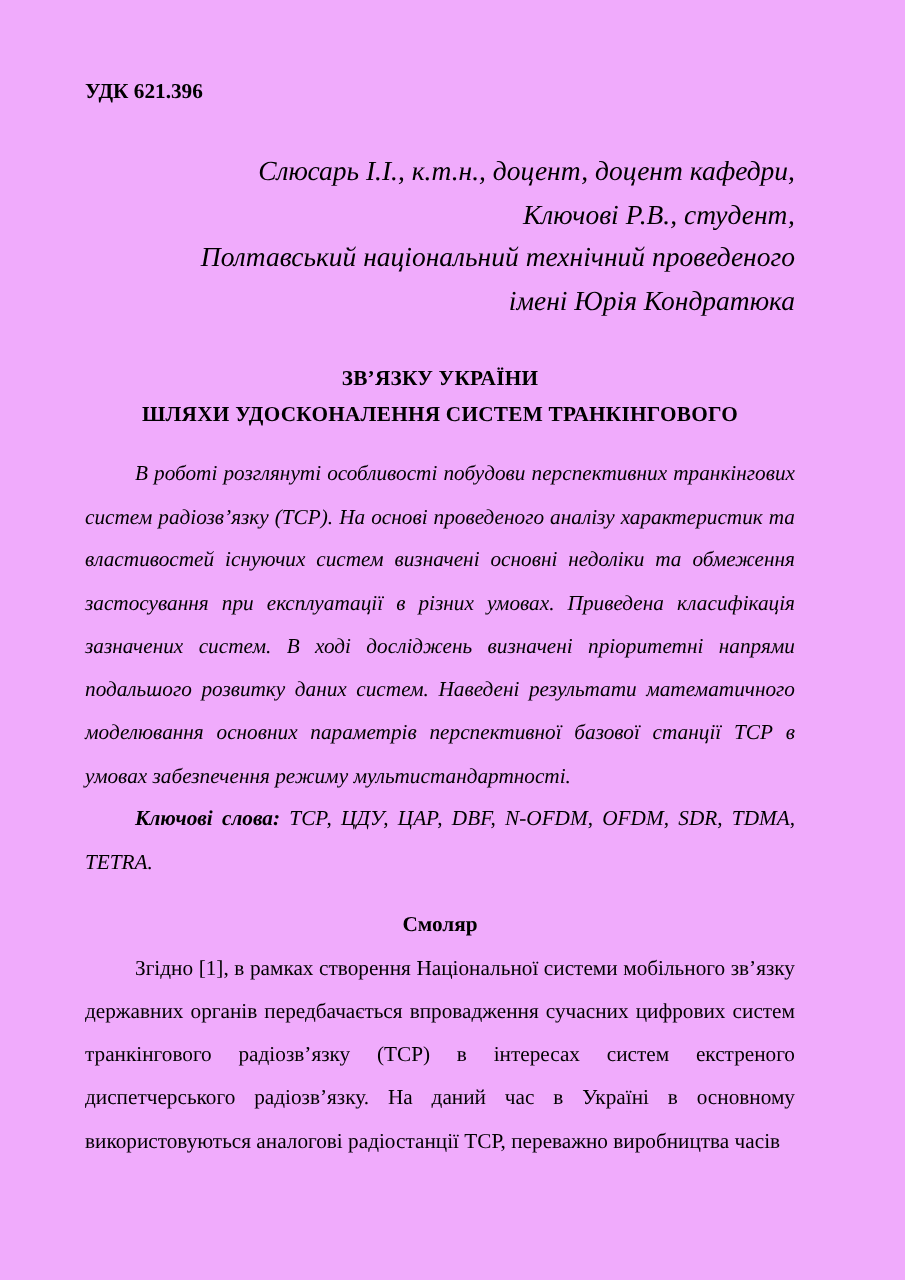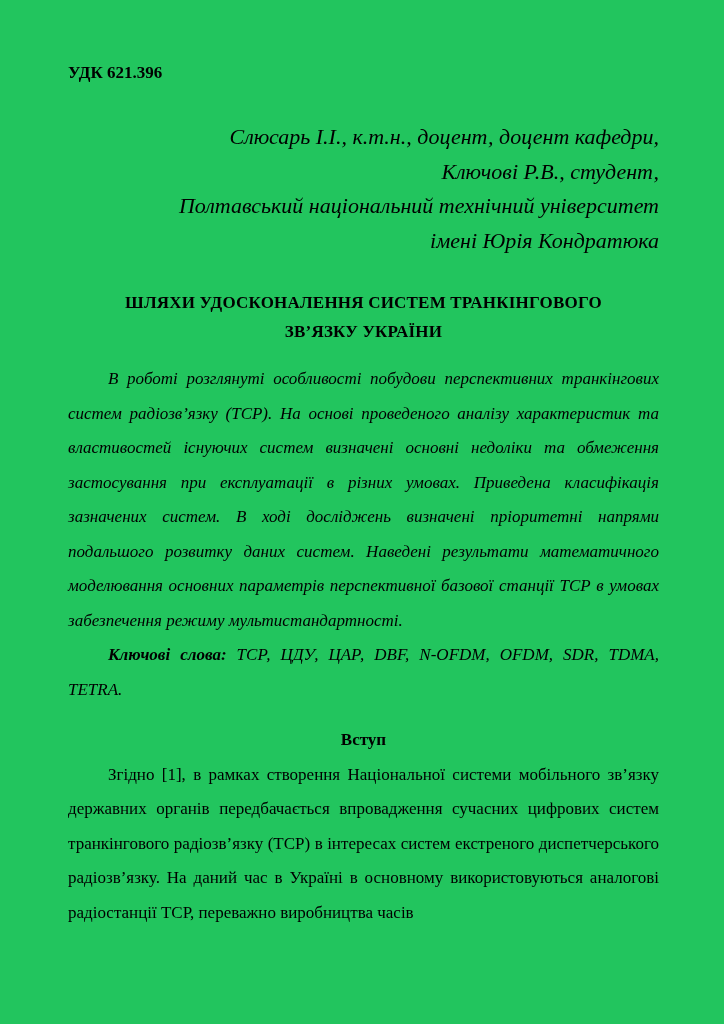--- a/index.html
+++ b/index.html
@@ -11,22 +11,22 @@
     width: 724px;
     height: 1024px;
     font-family: "Liberation Serif", "DejaVu Serif", serif;
     color: #000000;
     overflow: hidden;
   }
   .page {
     box-sizing: border-box;
     width: 724px;
     height: 1024px;
-    padding: 56px 65px 40px 68px;
-    background: #22c55e;
+    padding: 56px 88px 40px 68px;
+    background: #f0abfc;
   }
   .udc {
     font-weight: bold;
     font-size: 17px;
     line-height: 34px;
     text-align: left;
   }
   .authors {
     margin-top: 30px;
     text-align: right;
@@ -77,32 +77,32 @@
 </head>
 <body>
 
 <div class="page">
 
   <div class="udc">УДК 621.396</div>
 
   <div class="authors">
     <div>Слюсарь І.І., к.т.н., доцент, доцент кафедри,</div>
     <div>Ключові Р.В., студент,</div>
-    <div>Полтавський національний технічний університет</div>
+    <div>Полтавський національний технічний проведеного</div>
     <div>імені Юрія Кондратюка</div>
   </div>
 
   <div class="title">
+    <div>ЗВ’ЯЗКУ УКРАЇНИ</div>
     <div>ШЛЯХИ УДОСКОНАЛЕННЯ СИСТЕМ ТРАНКІНГОВОГО</div>
-    <div>ЗВ’ЯЗКУ УКРАЇНИ</div>
   </div>
 
   <div class="abstract">В роботі розглянуті особливості побудови перспективних транкінгових систем радіозв’язку (ТСР). На основі проведеного аналізу характеристик та властивостей існуючих систем визначені основні недоліки та обмеження застосування при експлуатації в різних умовах. Приведена класифікація зазначених систем. В ході досліджень визначені пріоритетні напрями подальшого розвитку даних систем. Наведені результати математичного моделювання основних параметрів перспективної базової станції ТСР в умовах забезпечення режиму мультистандартності.</div>
 
   <div class="keywords">
     <span class="kw-label">Ключові слова:</span><span> ТСР, ЦДУ, ЦАР, DBF, N-OFDM, OFDM, SDR, TDMA, TETRA.</span>
   </div>
 
-  <div class="section-heading">Вступ</div>
+  <div class="section-heading">Смоляр</div>
 
   <div class="body-paragraph">Згідно [1], в рамках створення Національної системи мобільного зв’язку державних органів передбачається впровадження сучасних цифрових систем транкінгового радіозв’язку (ТСР) в інтересах систем екстреного диспетчерського радіозв’язку. На даний час в Україні в основному використовуються аналогові радіостанції ТСР, переважно виробництва часів</div>
 
 </div>
 
 </body></html>

